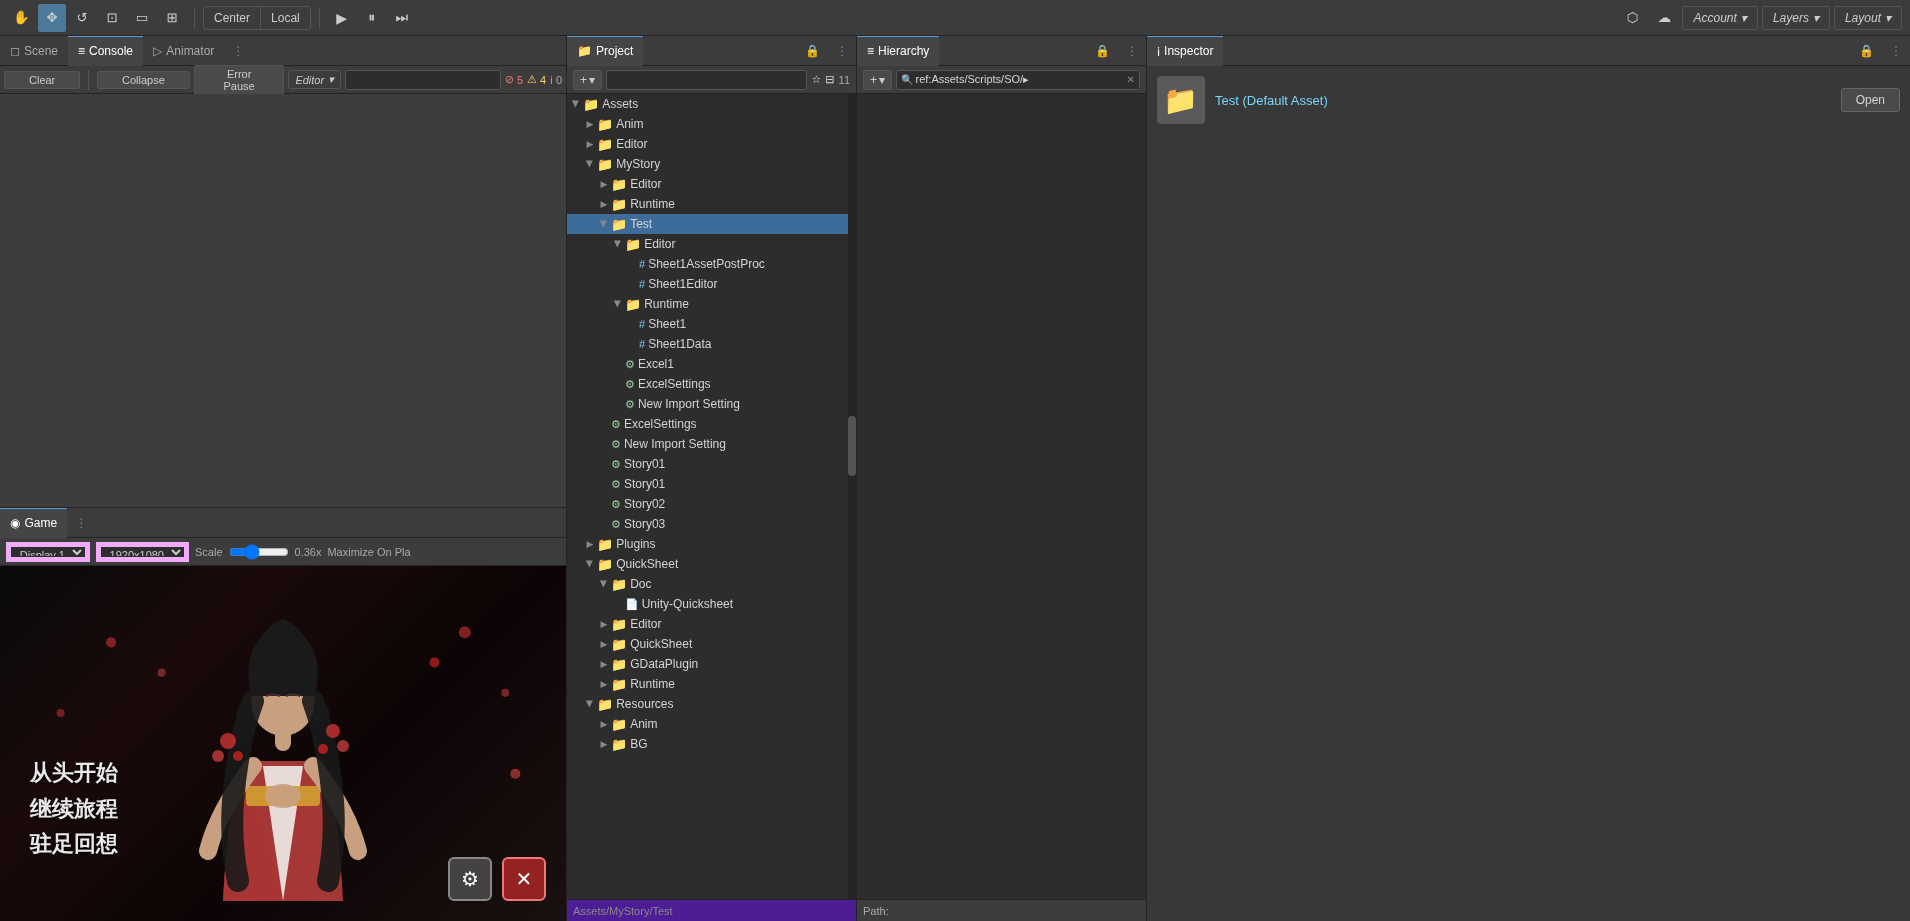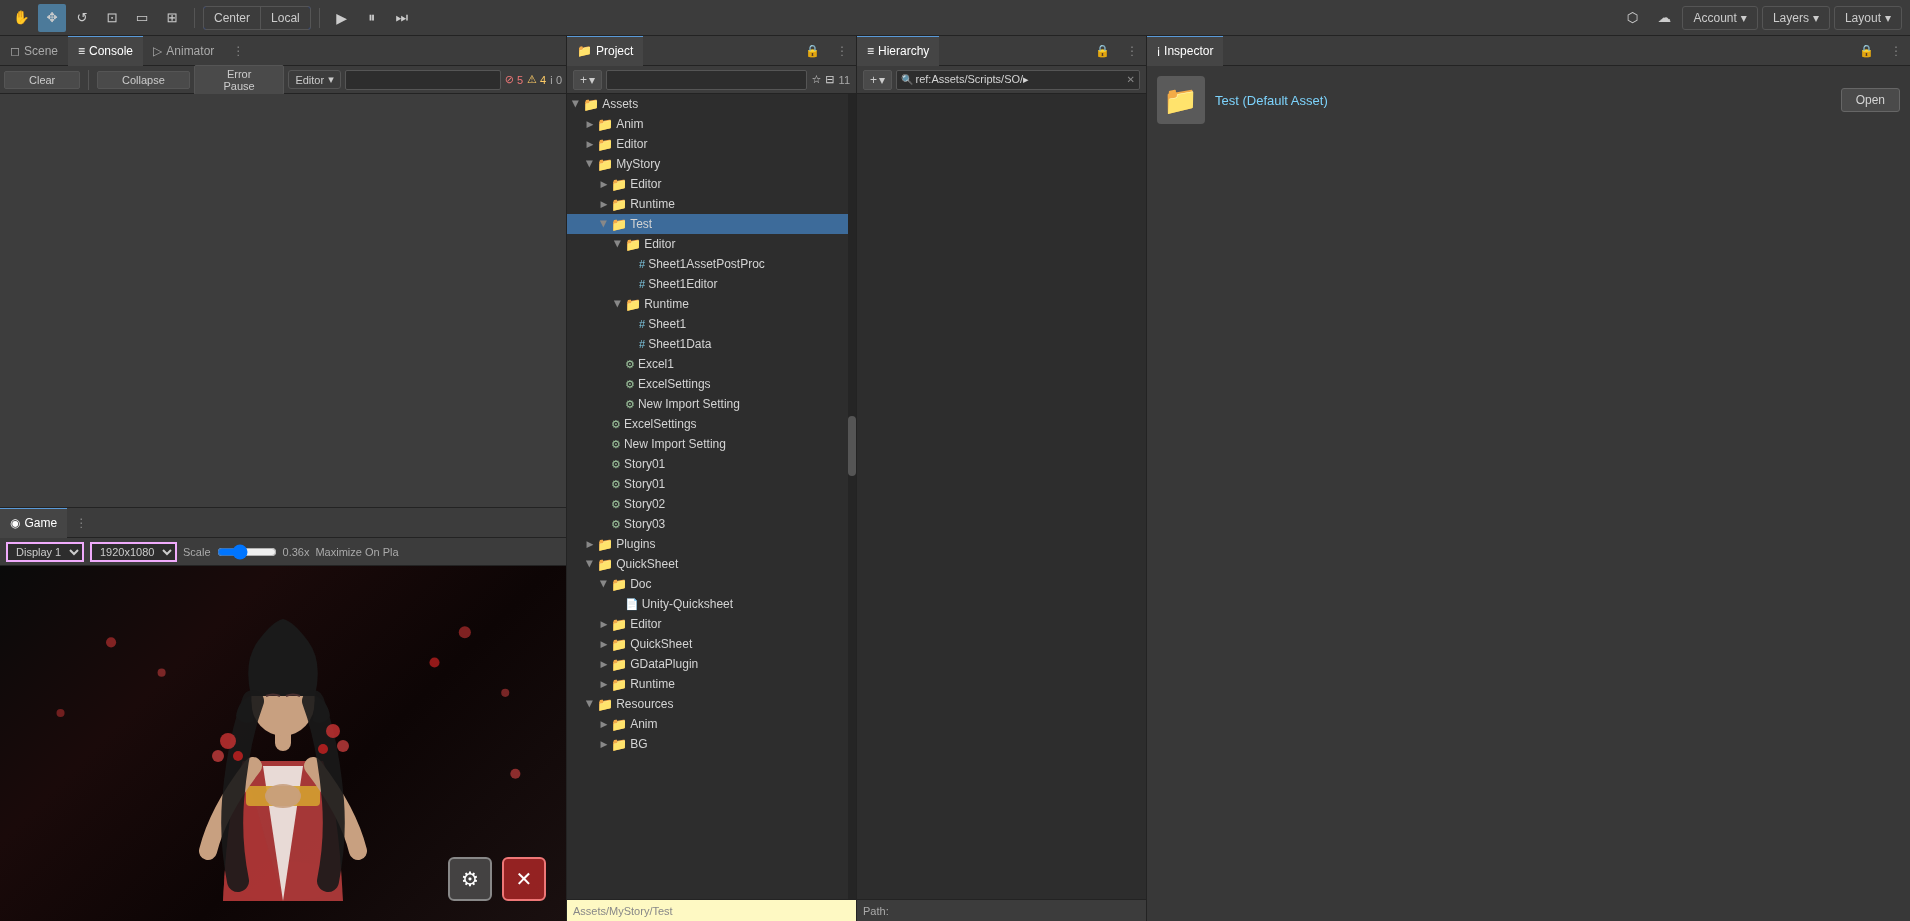--- a/index.html
+++ b/index.html
@@ -93,20 +93,21 @@
       display: flex;
       align-items: center;
       padding: 4px 10px;
       background: #3c3c3c;
       border: 1px solid #555;
       border-radius: 3px;
       color: #ccc;
       cursor: pointer;
       font-size: 12px;
       gap: 4px;
+      font-style: italic;
     }
 
     
     .main-area {
       display: flex;
       flex: 1;
       overflow: hidden;
     }
 
     
@@ -179,25 +180,26 @@
       display: flex;
       align-items: center;
       height: 28px;
       background: #3c3c3c;
       border-bottom: 1px solid #232323;
       padding: 0 6px;
       gap: 6px;
     }
     .game-select {
       background: #2d2d2d;
-      border: 2px solid #f0abfc;
+      border: 5px solid #f0abfc;
       color: #ccc;
       font-size: 11px;
       padding: 1px 4px;
       height: 20px;
+      text-align: right;
     }
     .scale-label { font-size: 11px; color: #aaa; }
     .game-canvas {
       flex: 1;
       position: relative;
       overflow: hidden;
       background: #1a1a1a;
     }
     .game-canvas-bg {
       width: 100%;
@@ -464,21 +466,21 @@
       cursor: pointer;
       border-radius: 2px;
       font-size: 12px;
     }
 
     
     .path-bar {
       display: flex;
       align-items: center;
       height: 22px;
-      background: #fef9c3;
+      background: #4c1d95;
       border-top: 1px solid #232323;
       padding: 0 6px;
       font-size: 11px;
       color: #d4d4d4;
     }
     .path-label {
       color: #888;
       margin-right: 4px;
     }
 
@@ -641,20 +643,25 @@
 
           <svg style="position:absolute;top:10px;left:10px;width:100%;height:100%;pointer-events:none" viewBox="0 0 560 320">
             <circle cx="100" cy="50" r="5" fill="#cc3333" opacity="0.6"></circle>
             <circle cx="150" cy="80" r="4" fill="#dd4444" opacity="0.5"></circle>
             <circle cx="450" cy="40" r="6" fill="#cc3333" opacity="0.6"></circle>
             <circle cx="490" cy="100" r="4" fill="#dd4444" opacity="0.5"></circle>
             <circle cx="420" cy="70" r="5" fill="#cc2222" opacity="0.7"></circle>
             <circle cx="50" cy="120" r="4" fill="#cc3333" opacity="0.5"></circle>
             <circle cx="500" cy="180" r="5" fill="#dd4444" opacity="0.6"></circle>
           </svg>
+          <div class="game-overlay-text">
+            <div>从头开始</div>
+            <div>继续旅程</div>
+            <div>驻足回想</div>
+          </div>
           <div class="game-bottom-icons">
             <div class="game-icon-btn settings">⚙</div>
             <div class="game-icon-btn close">✕</div>
           </div>
         </div>
       </div>
     </div>
   </div>
 
   <div class="project-panel">

